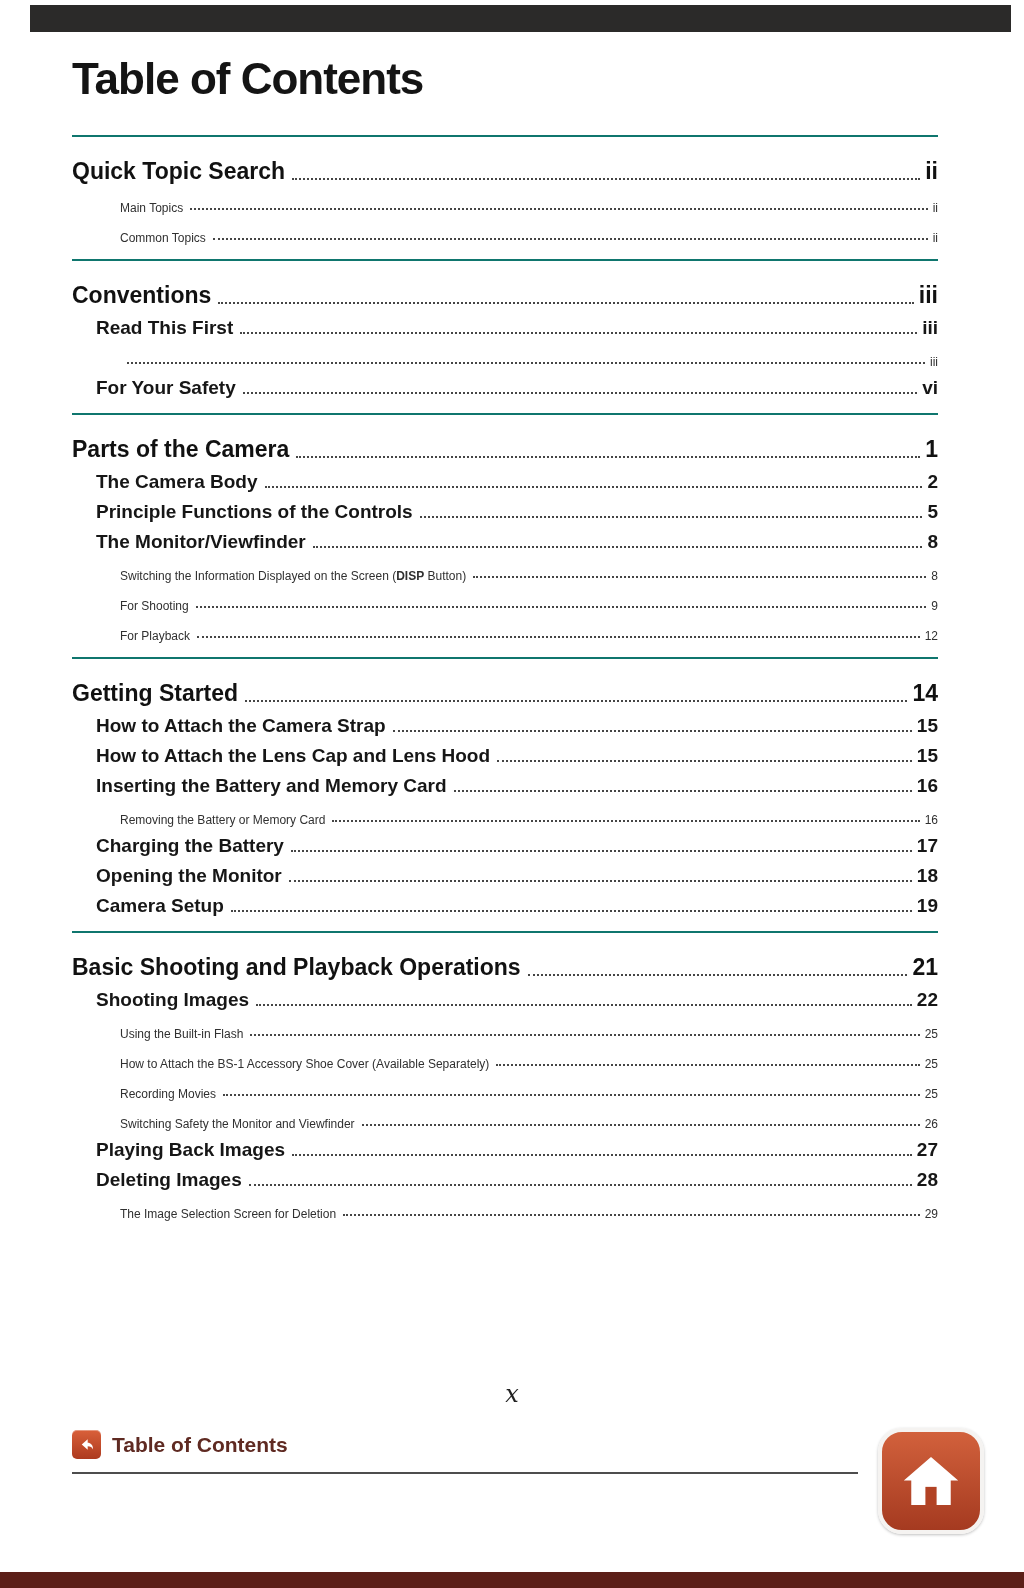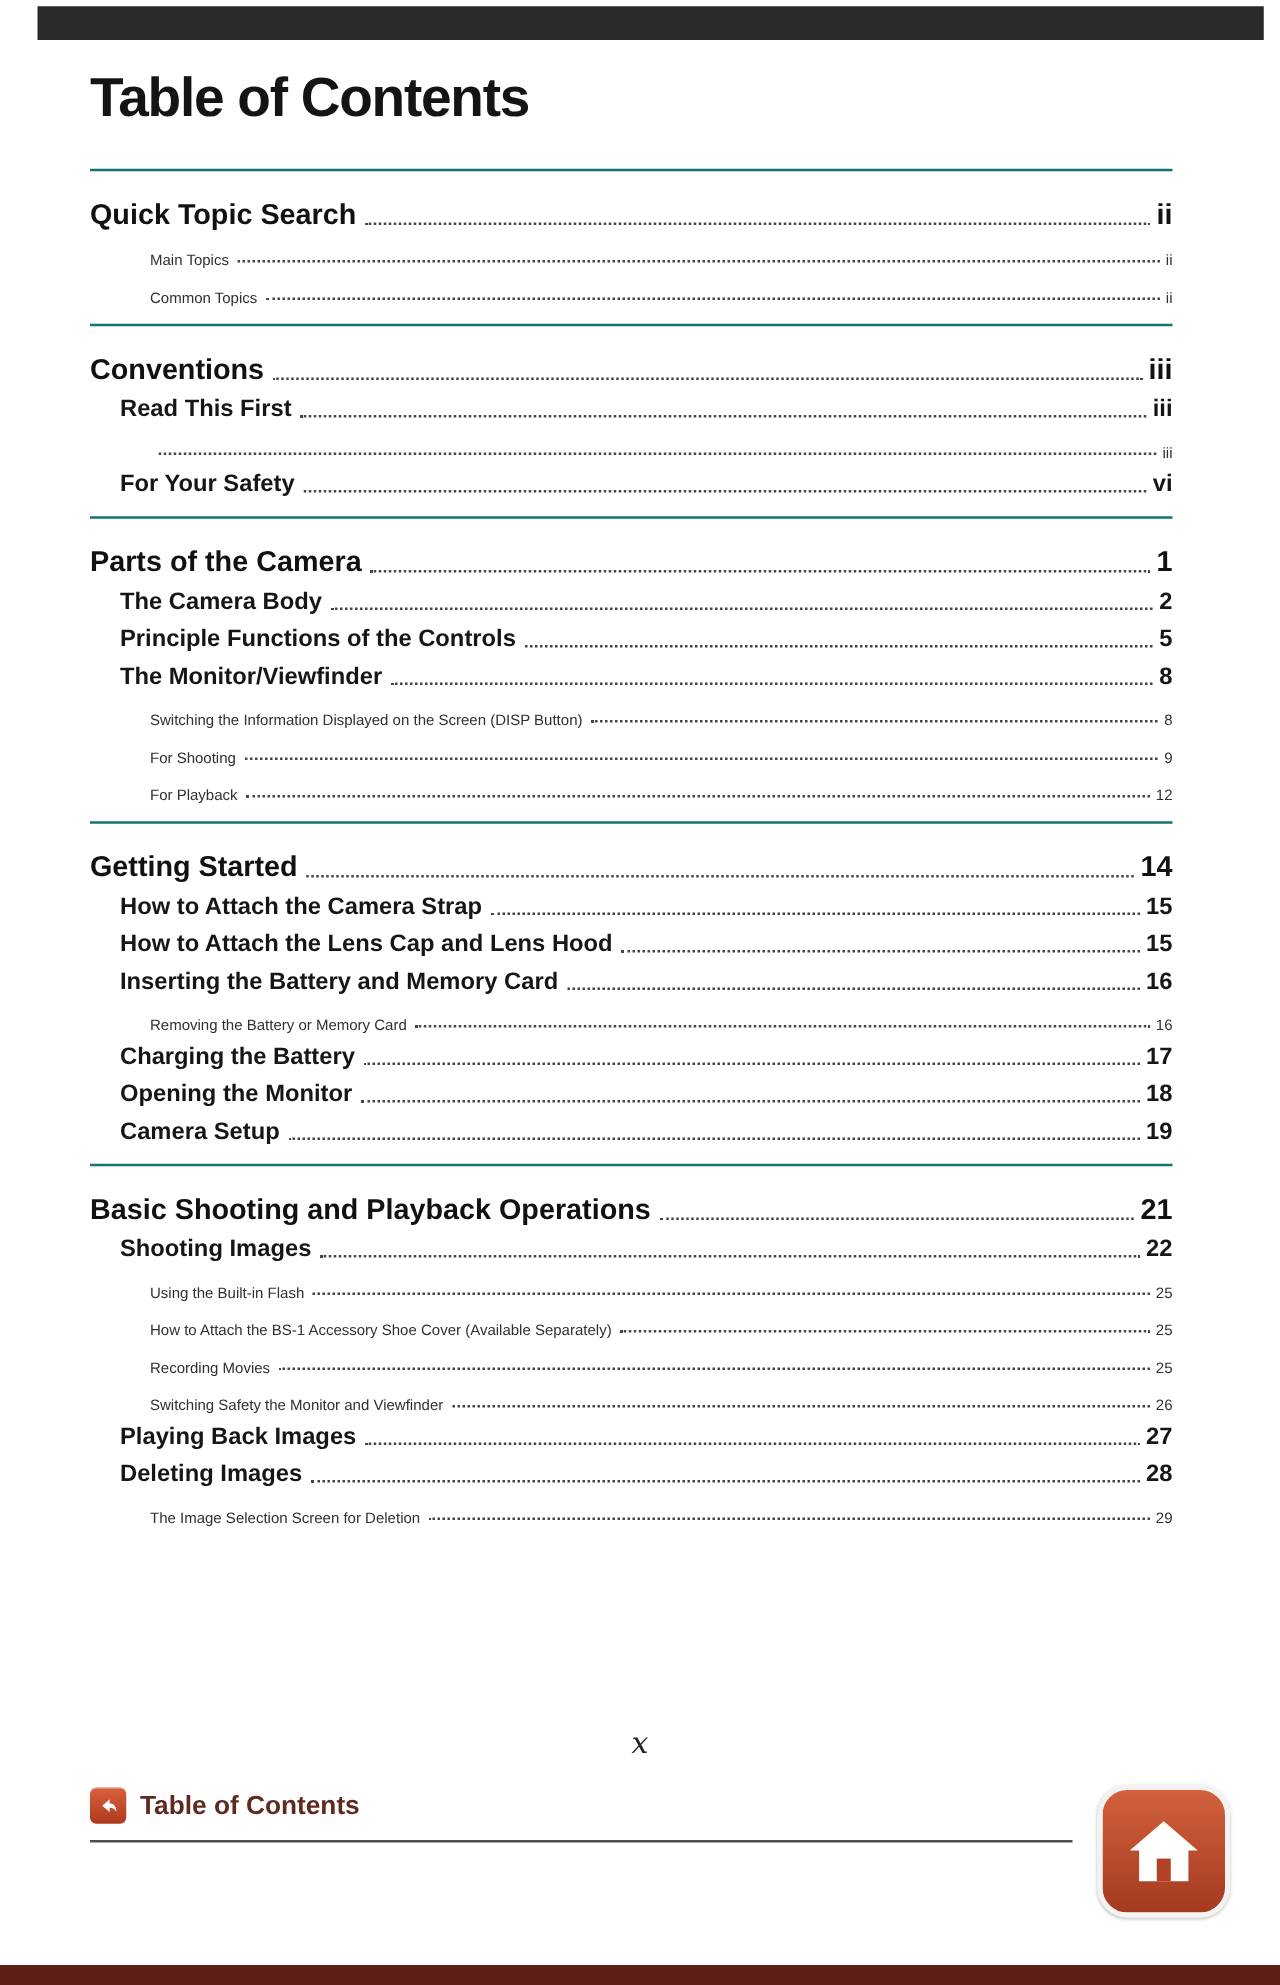--- a/index.html
+++ b/index.html
@@ -31,21 +31,21 @@
   .toc-row .label{flex:0 0 auto;}
   .toc-row .leader{
     flex:1 1 auto;min-width:18px;
     border-bottom:2px dotted #454545;
     margin:0 5px 5px 7px;
   }
   .toc-row .page{flex:0 0 auto;}
   .level-1{height:38px;font-size:23px;font-weight:700;color:#111111;}
   .level-2{height:30px;font-size:19px;font-weight:700;color:#161616;padding-left:24px;}
   .level-3{height:30px;font-size:12px;font-weight:400;color:#303030;padding-left:48px;}
-  .inline-bold{font-weight:400;}
+  .inline-bold{font-weight:700;}
   .page-number-x{
     position:absolute;top:1380px;left:0;width:100%;
     text-align:center;font-family:"DejaVu Serif",serif;
     font-style:italic;font-size:24px;color:#222;
   }
   .footer-row{
     position:absolute;left:72px;top:1430px;
     display:flex;align-items:center;gap:11px;cursor:pointer;
   }
   .footer-chip{

